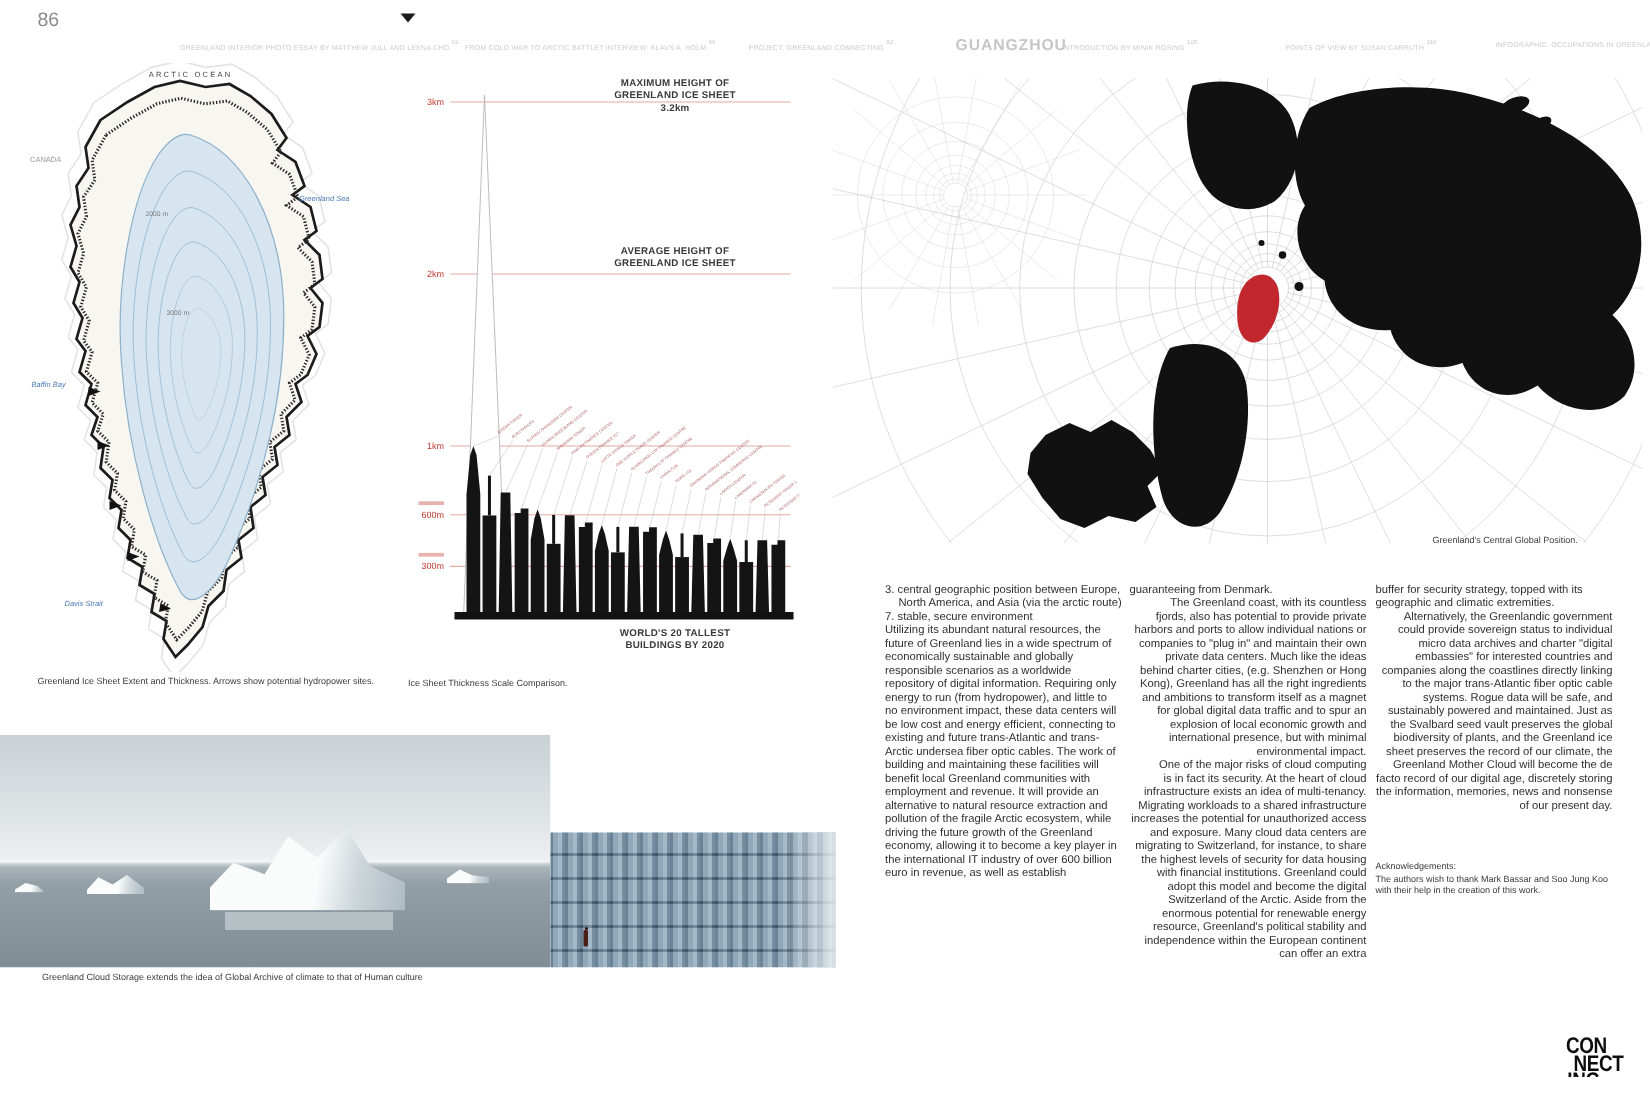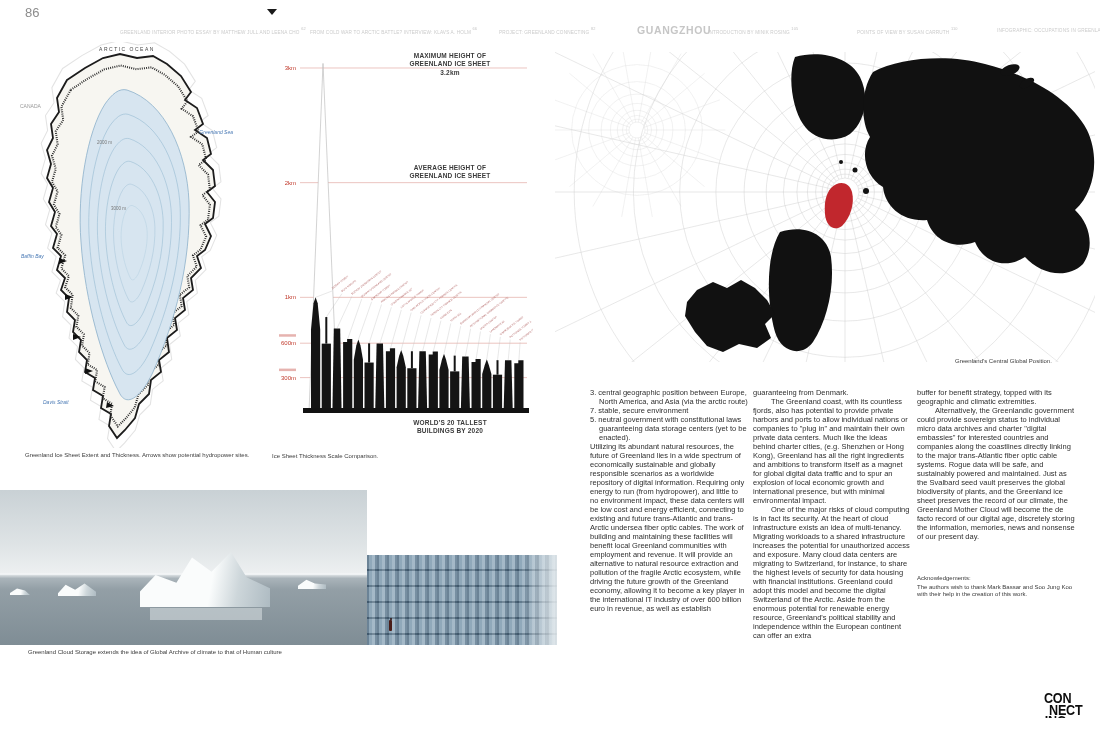--- a/index.html
+++ b/index.html
@@ -47,21 +47,21 @@
   .racks::after{content:"";position:absolute;inset:0;
     background:linear-gradient(90deg,rgba(255,255,255,0) 82%,rgba(235,240,242,.85) 100%);}
   .person{position:absolute;left:389px;top:130px;width:3px;height:11px;background:#4a1d18;border-radius:1px;}
   .person::before{content:"";position:absolute;left:0.5px;top:-2.5px;width:2px;height:2px;border-radius:50%;background:#2e1210;}
   
   .col{position:absolute;top:388px;width:158px;font-size:7.5px;line-height:9px;color:#2f2f2f;}
   .c1{left:590px}.c2{left:753px}.c3{left:917px}
   .col p{margin:0;}
   .li{padding-left:9px;text-indent:-9px;margin-bottom:13px;}
   .firstp{margin-top:3px;}
-  .indent{text-indent:18px;}
+  .indent{text-indent:18px;text-align:right;}
   .ack{margin-top:34px;font-size:6px;line-height:7.5px;color:#3a3a3a;}
   .ack .t{margin-bottom:1px;}
   
   .logo{position:absolute;left:1044px;top:692px;font-weight:800;font-size:15px;line-height:11.5px;
     color:#0d0d0d;transform:scaleX(.84);transform-origin:left top;letter-spacing:-.3px;}
   .logo .l2{margin-left:6px;}
   .logo .l3{margin-left:1px;}
   svg text{font-family:"Liberation Sans",sans-serif;}
 </style>
 </head>
@@ -316,30 +316,29 @@
     <div class="wallpart">
       <div class="racks"></div>
     </div>
     <div class="person"></div>
   </div>
   <div class="cap" style="left:28px;top:649px;">Greenland Cloud Storage extends the idea of Global Archive of climate to that of Human culture</div>
 
   <div class="col c1">
     <p class="li">3. central geographic position between Europe, North America, and Asia (via the arctic route)</p>
     <p class="li">7. stable, secure environment</p>
-    <p class="li">5. neutral government with constitutional laws guaranteeing data storage centers (yet to be enacted).</p>
     <p class="firstp">Utilizing its abundant natural resources, the future of Greenland lies in a wide spectrum of economically sustainable and globally responsible scenarios as a worldwide repository of digital information. Requiring only energy to run (from hydropower), and little to no environment impact, these data centers will be low cost and energy efficient, connecting to existing and future trans-Atlantic and trans-Arctic undersea fiber optic cables. The work of building and maintaining these facilities will benefit local Greenland communities with employment and revenue. It will provide an alternative to natural resource extraction and pollution of the fragile Arctic ecosystem, while driving the future growth of the Greenland economy, allowing it to become a key player in the international IT industry of over 600 billion euro in revenue, as well as establish</p>
   </div>
   <div class="col c2">
     <p>guaranteeing from Denmark.</p>
     <p class="indent">The Greenland coast, with its countless fjords, also has potential to provide private harbors and ports to allow individual nations or companies to "plug in" and maintain their own private data centers. Much like the ideas behind charter cities, (e.g. Shenzhen or Hong Kong), Greenland has all the right ingredients and ambitions to transform itself as a magnet for global digital data traffic and to spur an explosion of local economic growth and international presence, but with minimal environmental impact.</p>
     <p class="indent">One of the major risks of cloud computing is in fact its security. At the heart of cloud infrastructure exists an idea of multi-tenancy. Migrating workloads to a shared infrastructure increases the potential for unauthorized access and exposure. Many cloud data centers are migrating to Switzerland, for instance, to share the highest levels of security for data housing with financial institutions. Greenland could adopt this model and become the digital Switzerland of the Arctic. Aside from the enormous potential for renewable energy resource, Greenland's political stability and independence within the European continent can offer an extra</p>
   </div>
   <div class="col c3">
-    <p>buffer for benefit strategy, topped with its geographic and climatic extremities.</p>
+    <p>buffer for security strategy, topped with its geographic and climatic extremities.</p>
     <p class="indent">Alternatively, the Greenlandic government could provide sovereign status to individual micro data archives and charter "digital embassies" for interested countries and companies along the coastlines directly linking to the major trans-Atlantic fiber optic cable systems. Rogue data will be safe, and sustainably powered and maintained. Just as the Svalbard seed vault preserves the global biodiversity of plants, and the Greenland ice sheet preserves the record of our climate, the Greenland Mother Cloud will become the de facto record of our digital age, discretely storing the information, memories, news and nonsense of our present day.</p>
     <div class="ack">
       <div class="t">Acknowledgements:</div>
       <div>The authors wish to thank Mark Bassar and Soo Jung Koo with their help in the creation of this work.</div>
     </div>
   </div>
 
   <div class="logo">
     <div class="l1">CON</div>
     <div class="l2">NECT</div>

